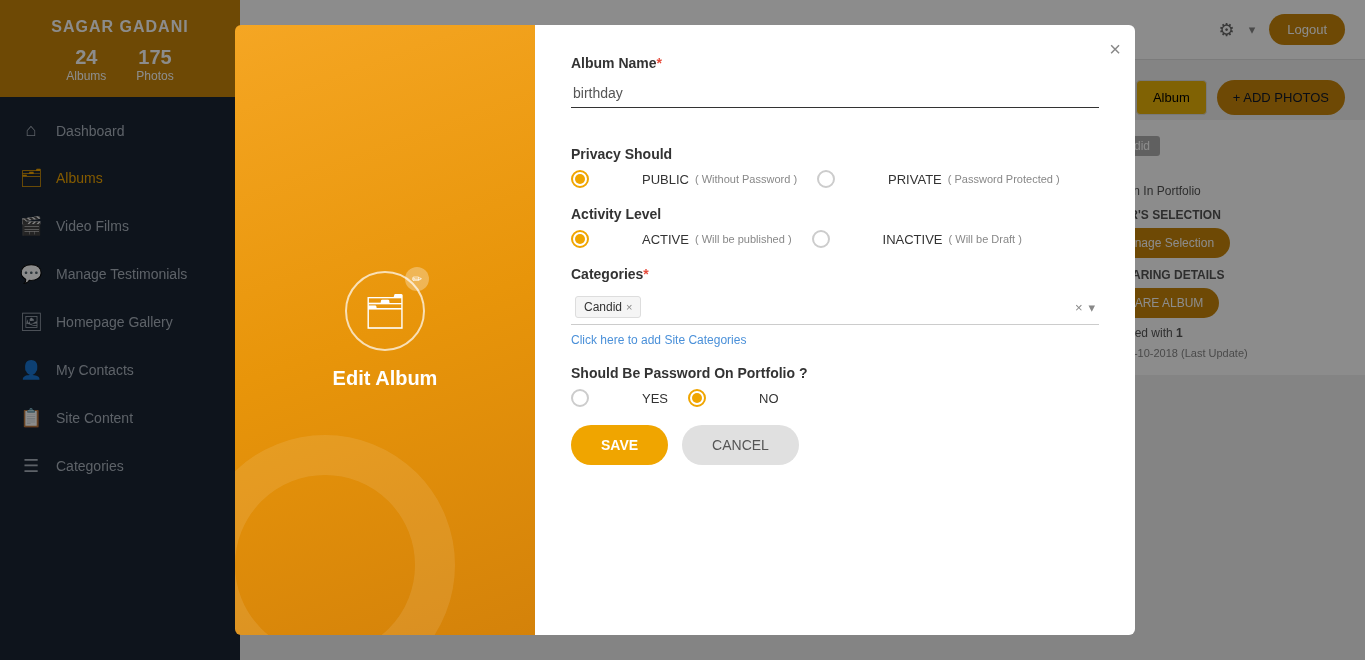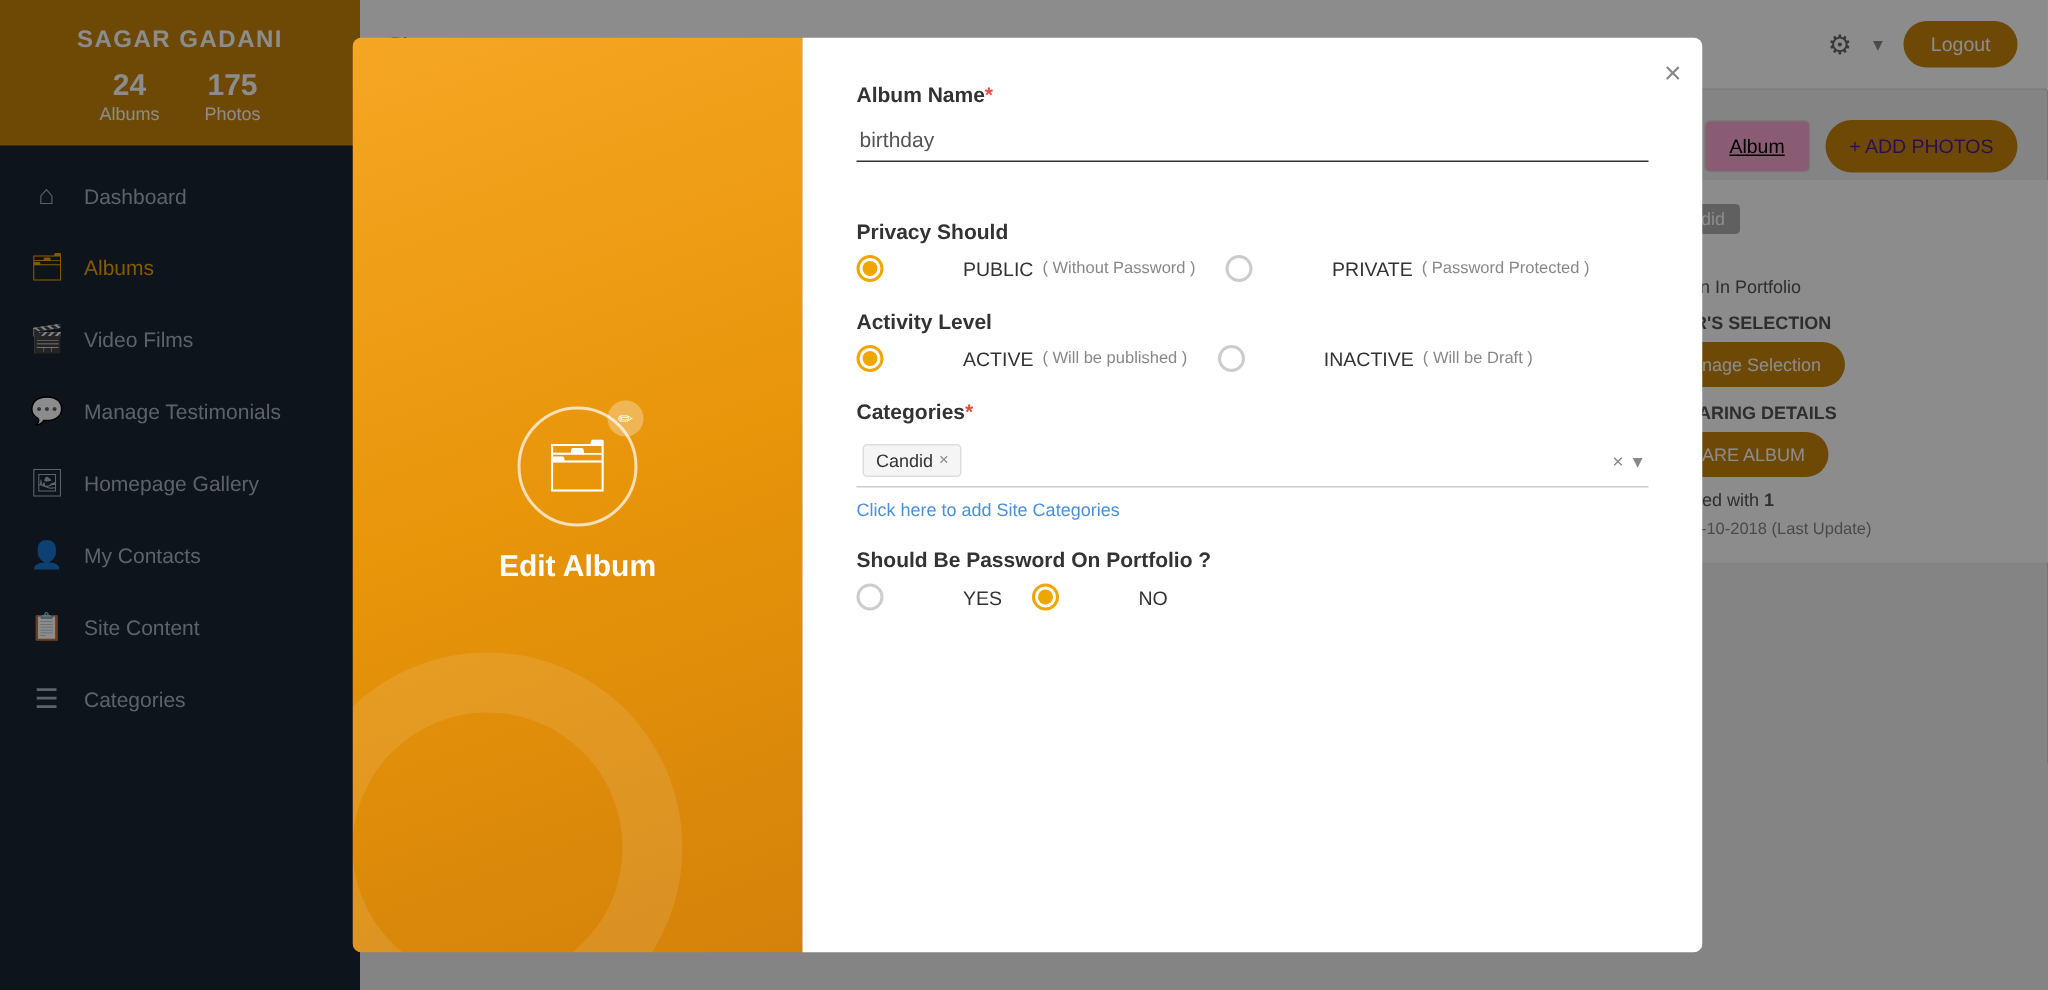--- a/index.html
+++ b/index.html
@@ -96,38 +96,37 @@
       position: relative;
     }
     .content-toolbar {
       display: flex;
       justify-content: flex-end;
       margin-bottom: 16px;
       gap: 10px;
     }
     .add-photos-btn {
       background: #c8860a;
-      color: #4c1d95;
+      color: #0f172a;
       border: none;
       padding: 9px 16px;
       border-radius: 20px;
       cursor: pointer;
       font-size: 13px;
       display: flex;
       align-items: center;
       gap: 6px;
     }
     .album-btn {
-      background: #f9a8d4;
+      background: #eab308;
       border: 1px solid #ddd;
       padding: 9px 16px;
       border-radius: 4px;
       font-size: 13px;
       cursor: pointer;
-      text-decoration: underline;
     }
 
     
     .right-info {
       position: absolute;
       right: 0; top: 60px;
       width: 280px;
       padding: 16px;
       background: white;
       border-left: 1px solid #e0e0e0;
@@ -569,14 +568,18 @@
         </div>
         <div class="radio-option">
           <div class="radio-outer checked">
             <div class="radio-inner"></div>
           </div>
           <span class="radio-label-text">NO</span>
         </div>
       </div>
     </div>
 
+    <div class="btn-row">
+      <button class="save-btn">SAVE</button>
+      <button class="cancel-btn">CANCEL</button>
+    </div>
   </div>
 </div>
 
 </body></html>

